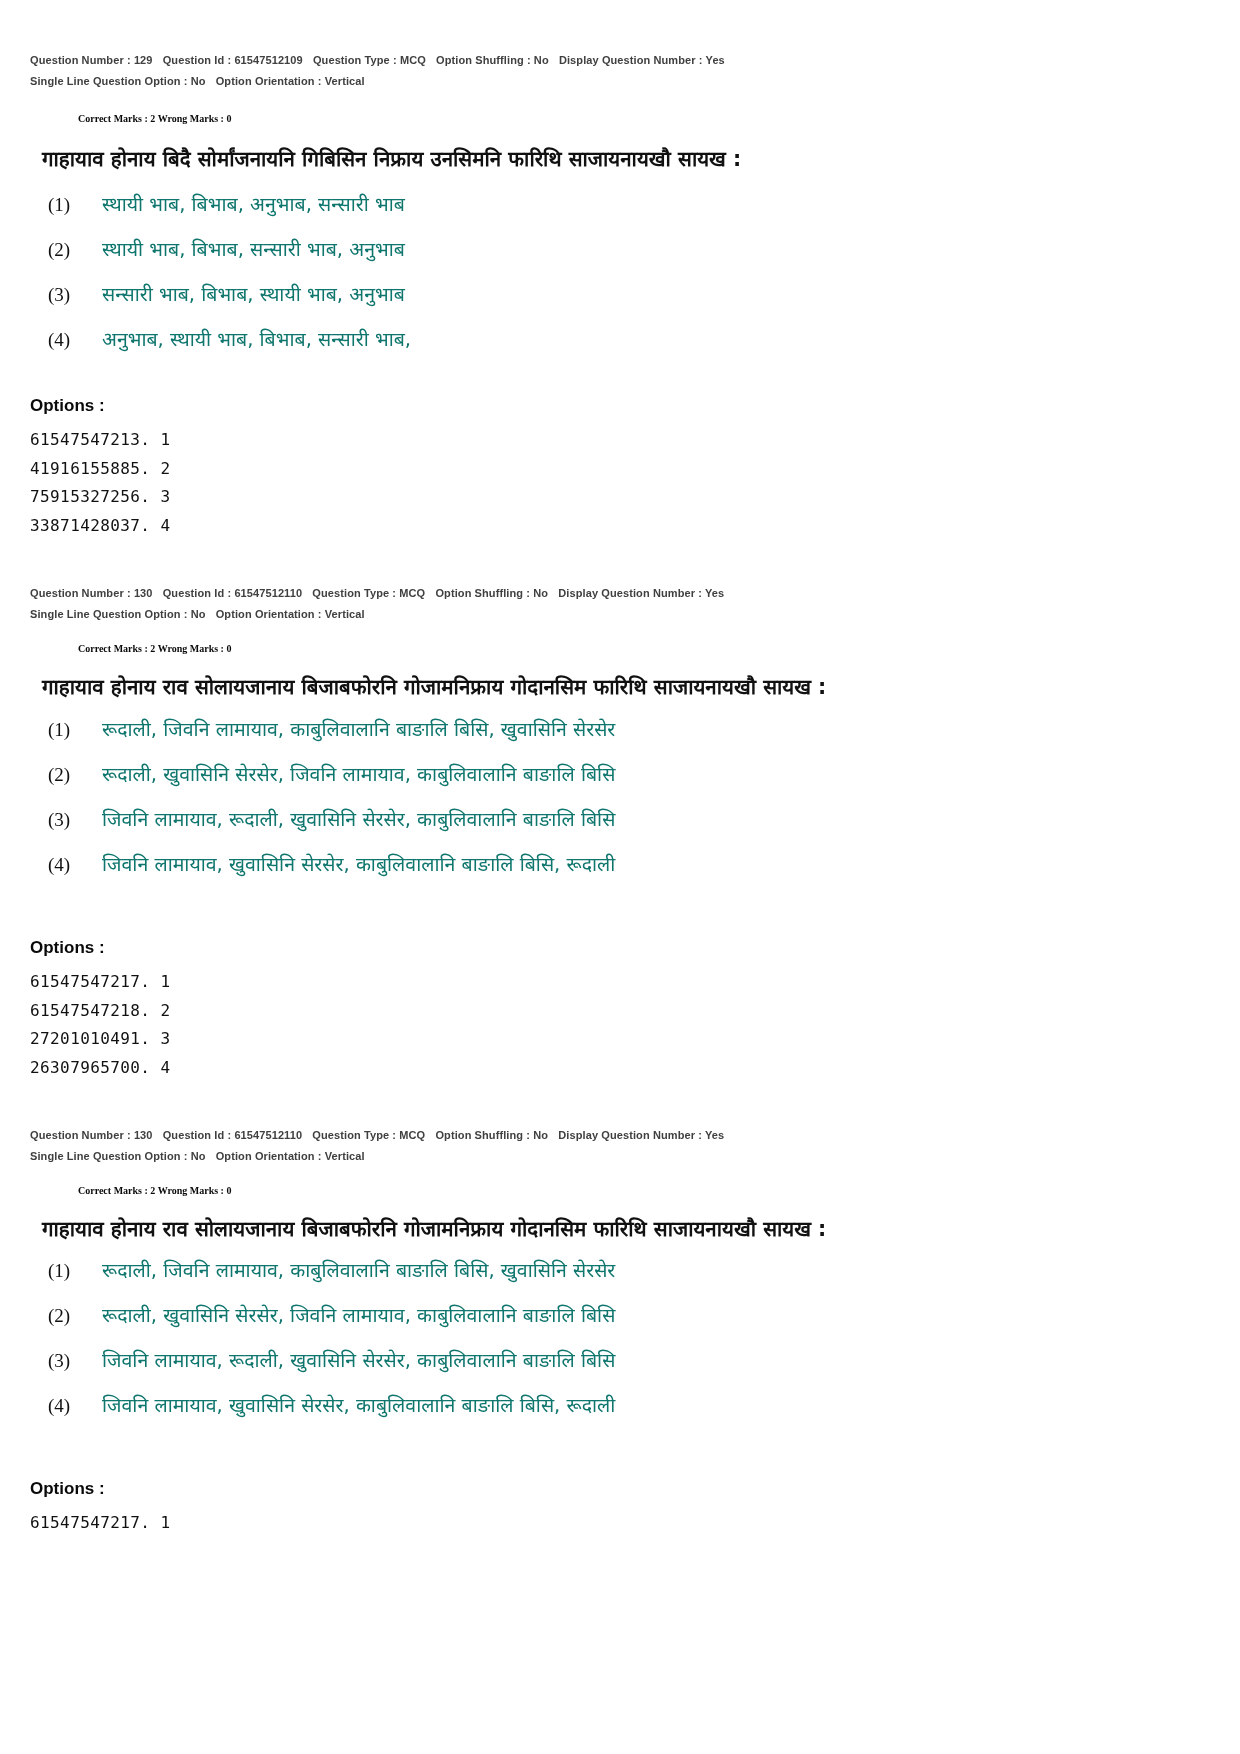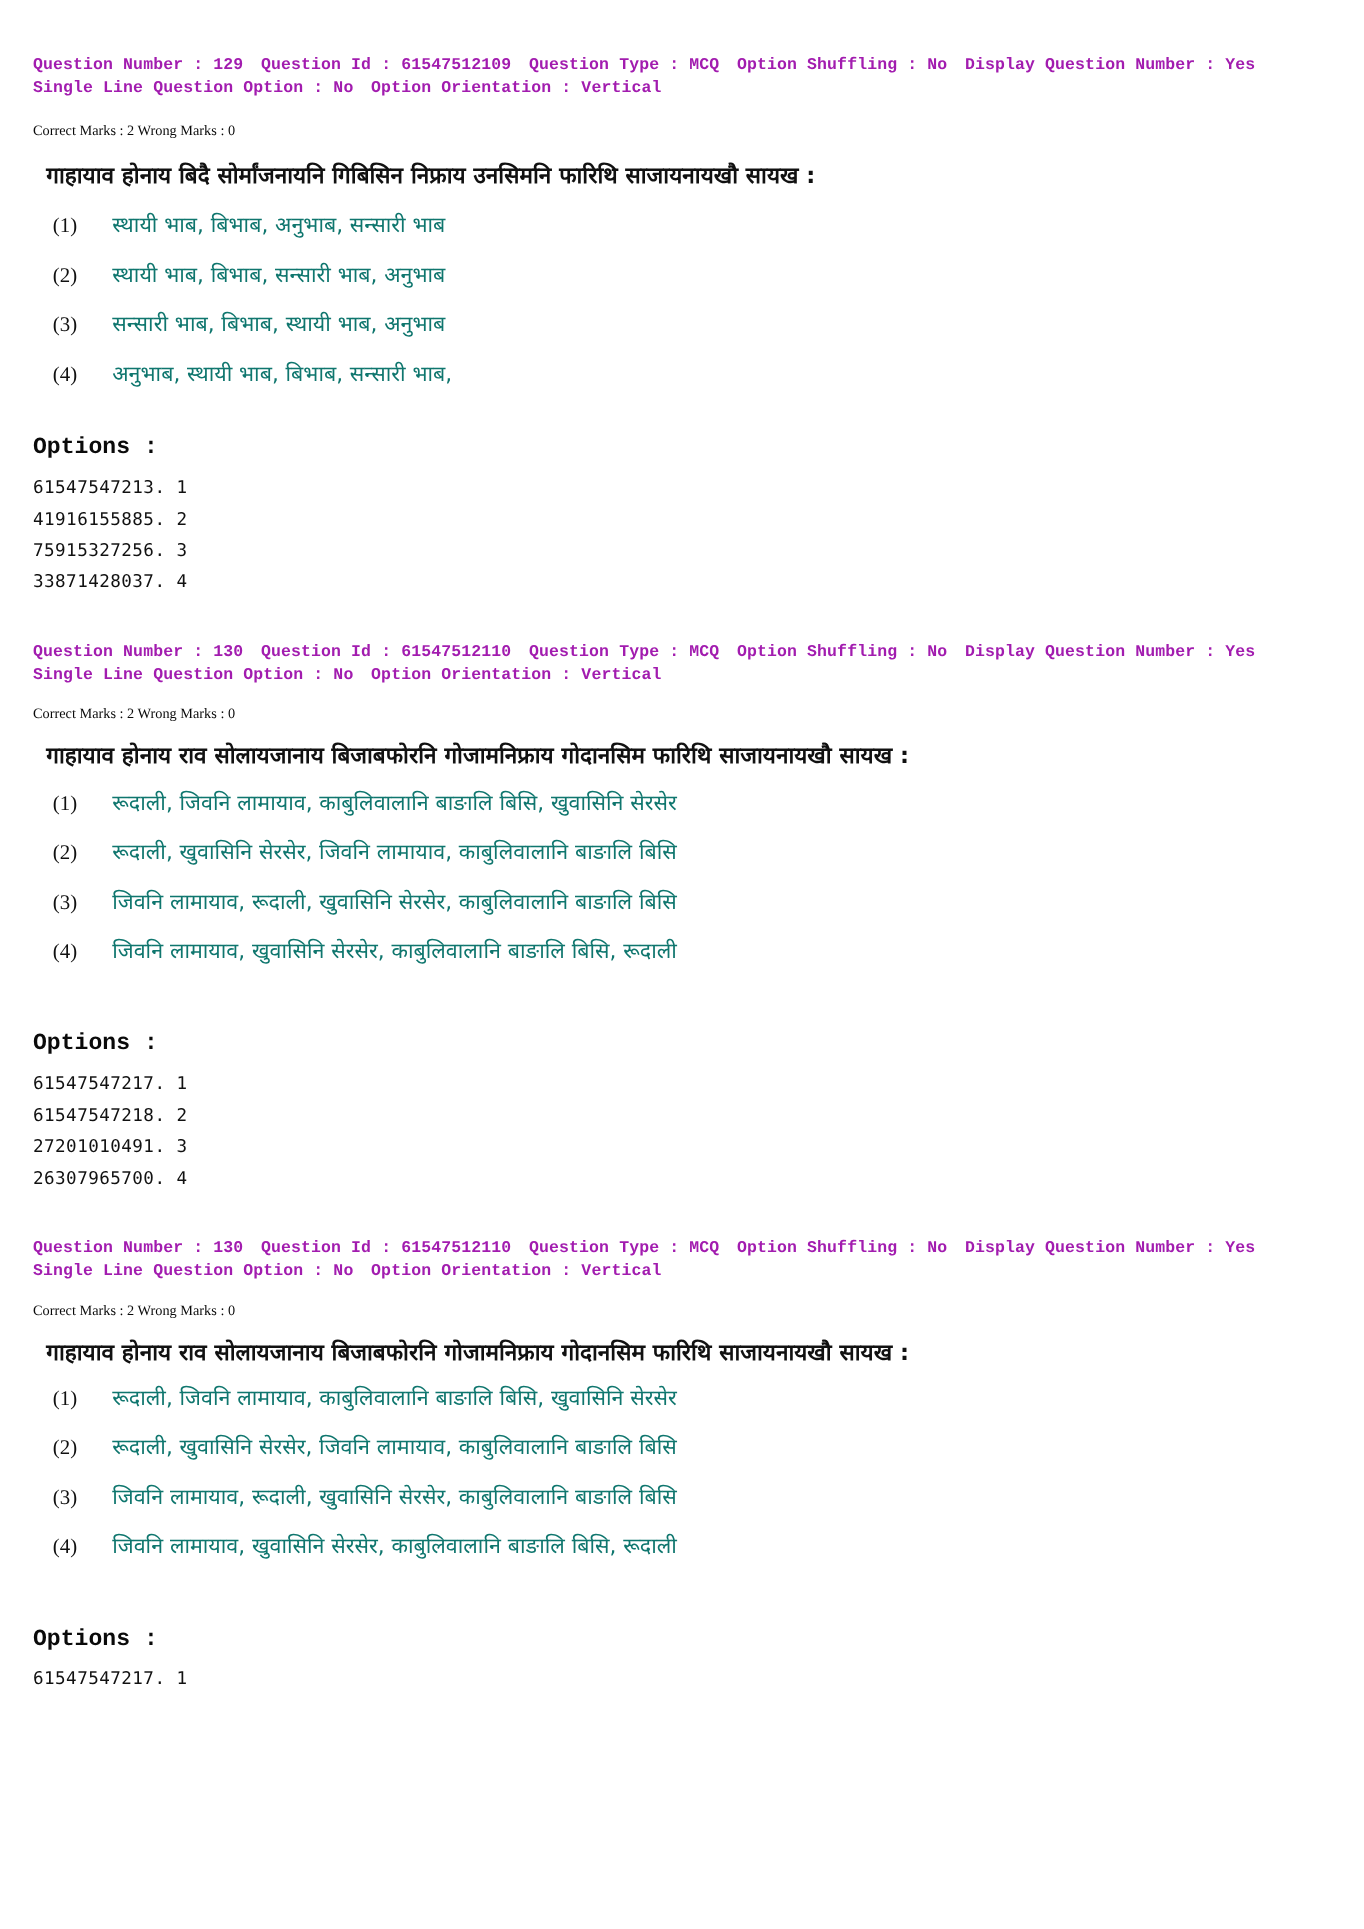--- a/index.html
+++ b/index.html
@@ -21,38 +21,39 @@
     position: relative;
     width: 1240px;
     height: 1754px;
     box-sizing: border-box;
     padding: 46px 150px 0 30px;
     background: #ffffff;
   }
 
   
   .qmeta {
-    font-family: Liberation Mono, monospace;
+    font-family: Liberation Sans, sans-serif;
     font-weight: bold;
-    font-size: 15px;
+    font-size: 11px;
     line-height: 20.5px;
     letter-spacing: 0.1px;
-    color: #a21caf;
+    color: #404040;
     white-space: nowrap;
   }
   .qmeta .ln { display: block; }
   .qmeta .sep { display: inline-block; width: 7px; }
   .marks {
     font-family: "Liberation Serif", "DejaVu Serif", serif;
-    font-weight: normal;
-    font-size: 13px;
+    font-weight: bold;
+    font-size: 10px;
     line-height: 20px;
     margin-top: 9px;
     color: #0a0a0a;
     white-space: nowrap;
+    margin-left: 48px;
   }
 
   
   .qbody {
     font-family: "DejaVu Sans", sans-serif;
     color: #111111;
   }
   .stem {
     font-size: 20.5px;
     line-height: 30px;
@@ -76,23 +77,23 @@
   }
   .opt-text {
     font-family: "DejaVu Sans", sans-serif;
     font-size: 19.5px;
     font-weight: 500;
     color: #0f766e;
   }
 
   
   .options-label {
-    font-family: Liberation Mono, monospace;
+    font-family: Liberation Sans, sans-serif;
     font-weight: bold;
-    font-size: 21px;
+    font-size: 17px;
     color: #0a0a0a;
   }
   .opt-id {
     font-family: "DejaVu Sans Mono", monospace;
     font-size: 16px;
     line-height: 28.5px;
     letter-spacing: 0.4px;
     color: #111;
   }
 

